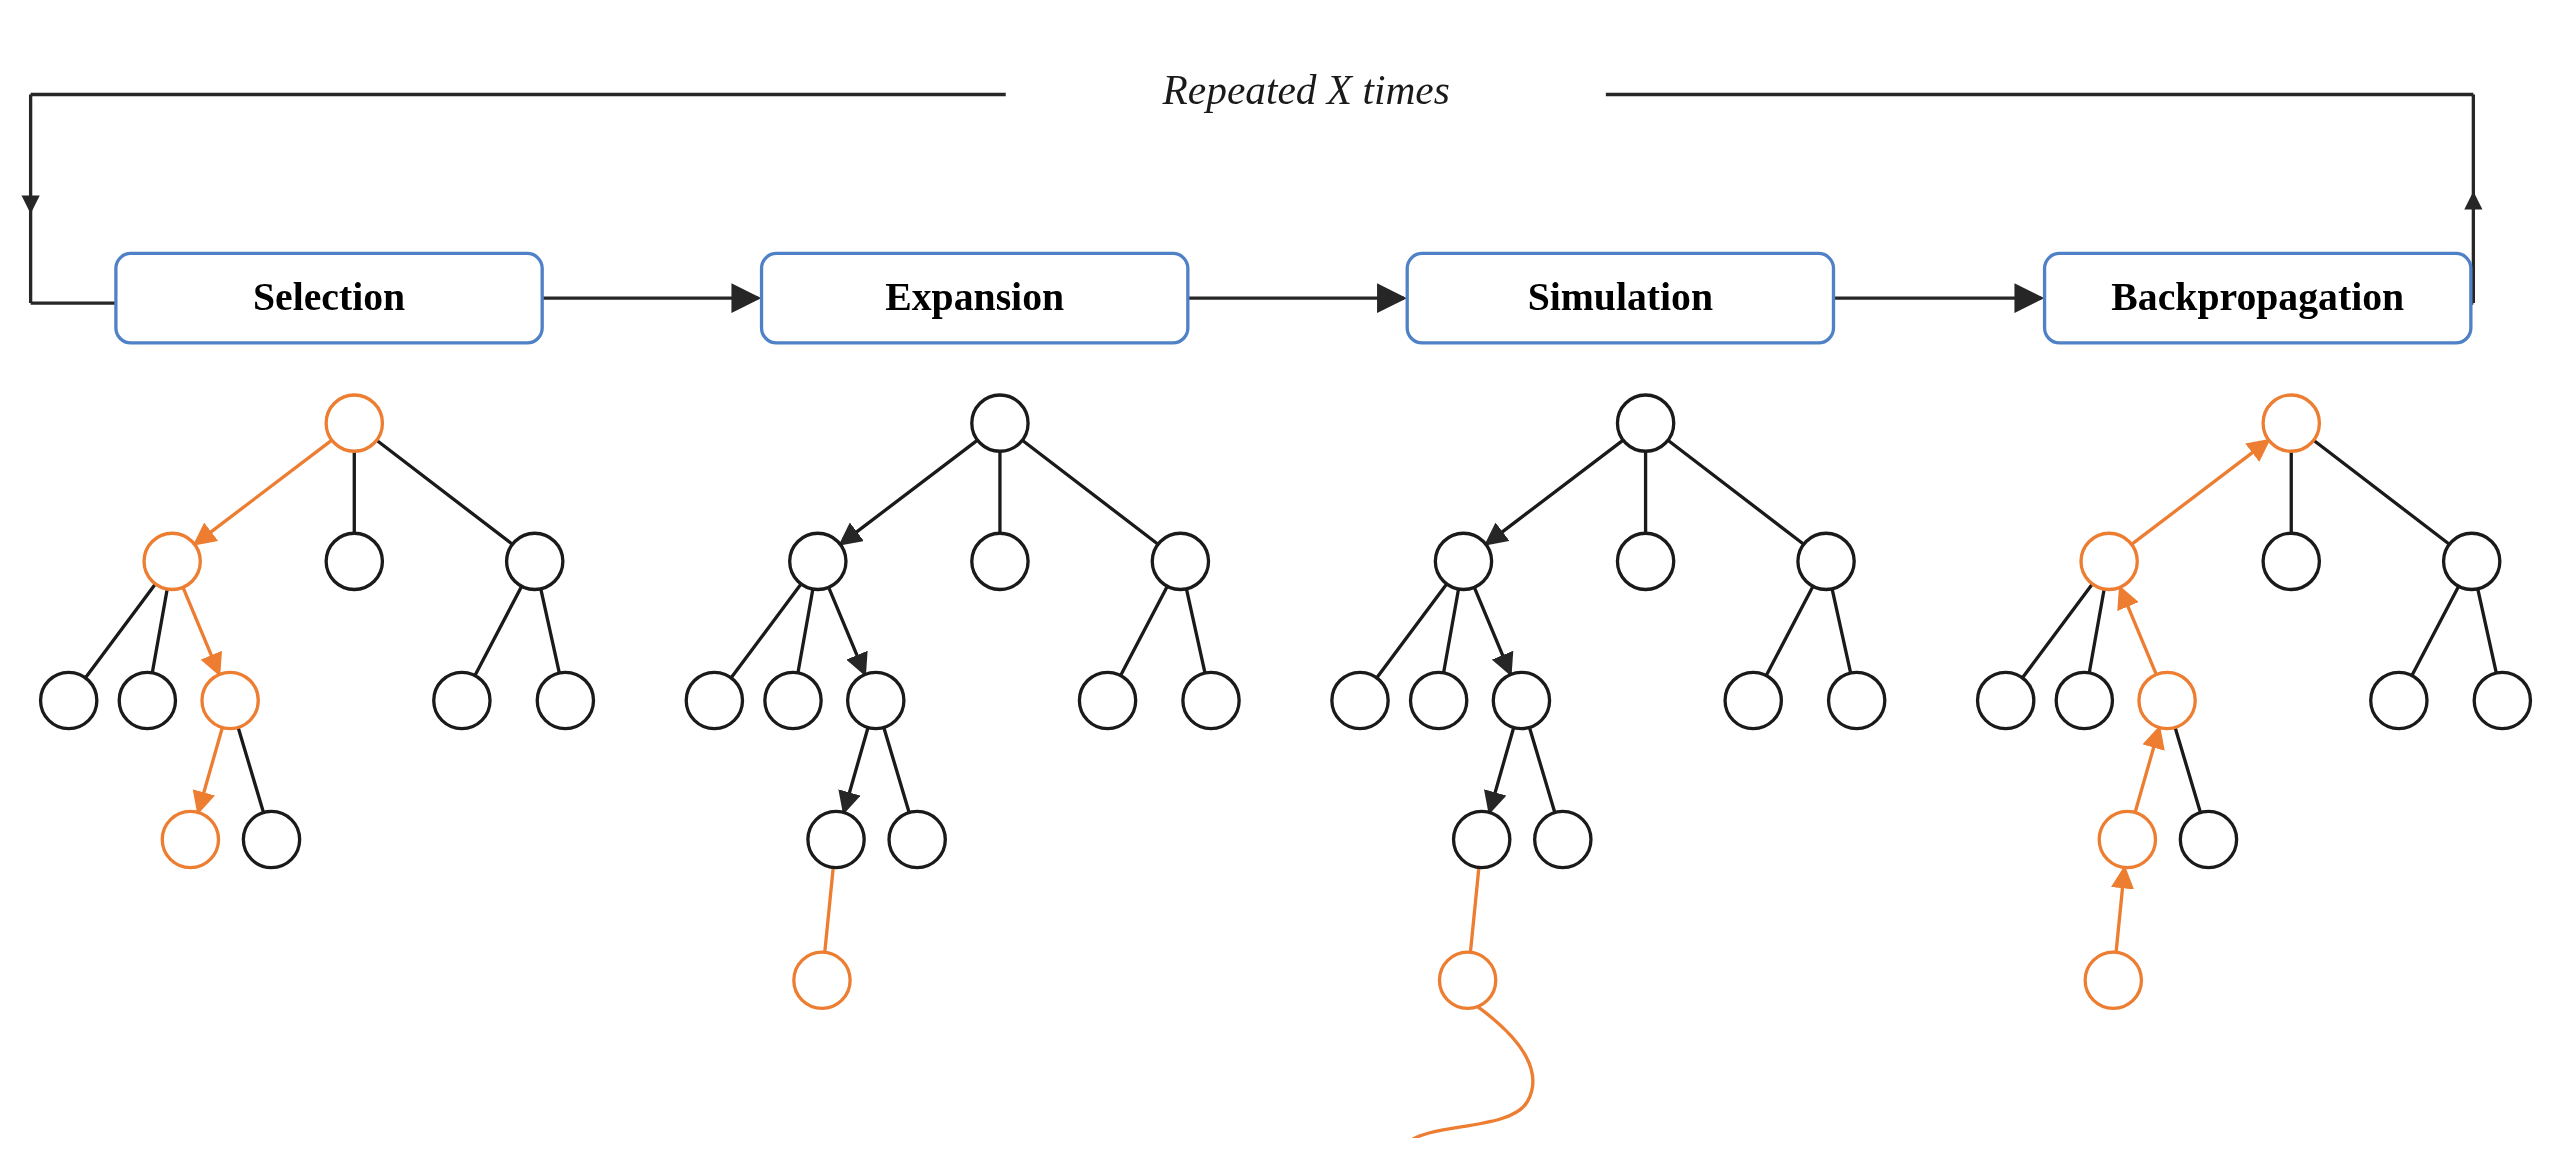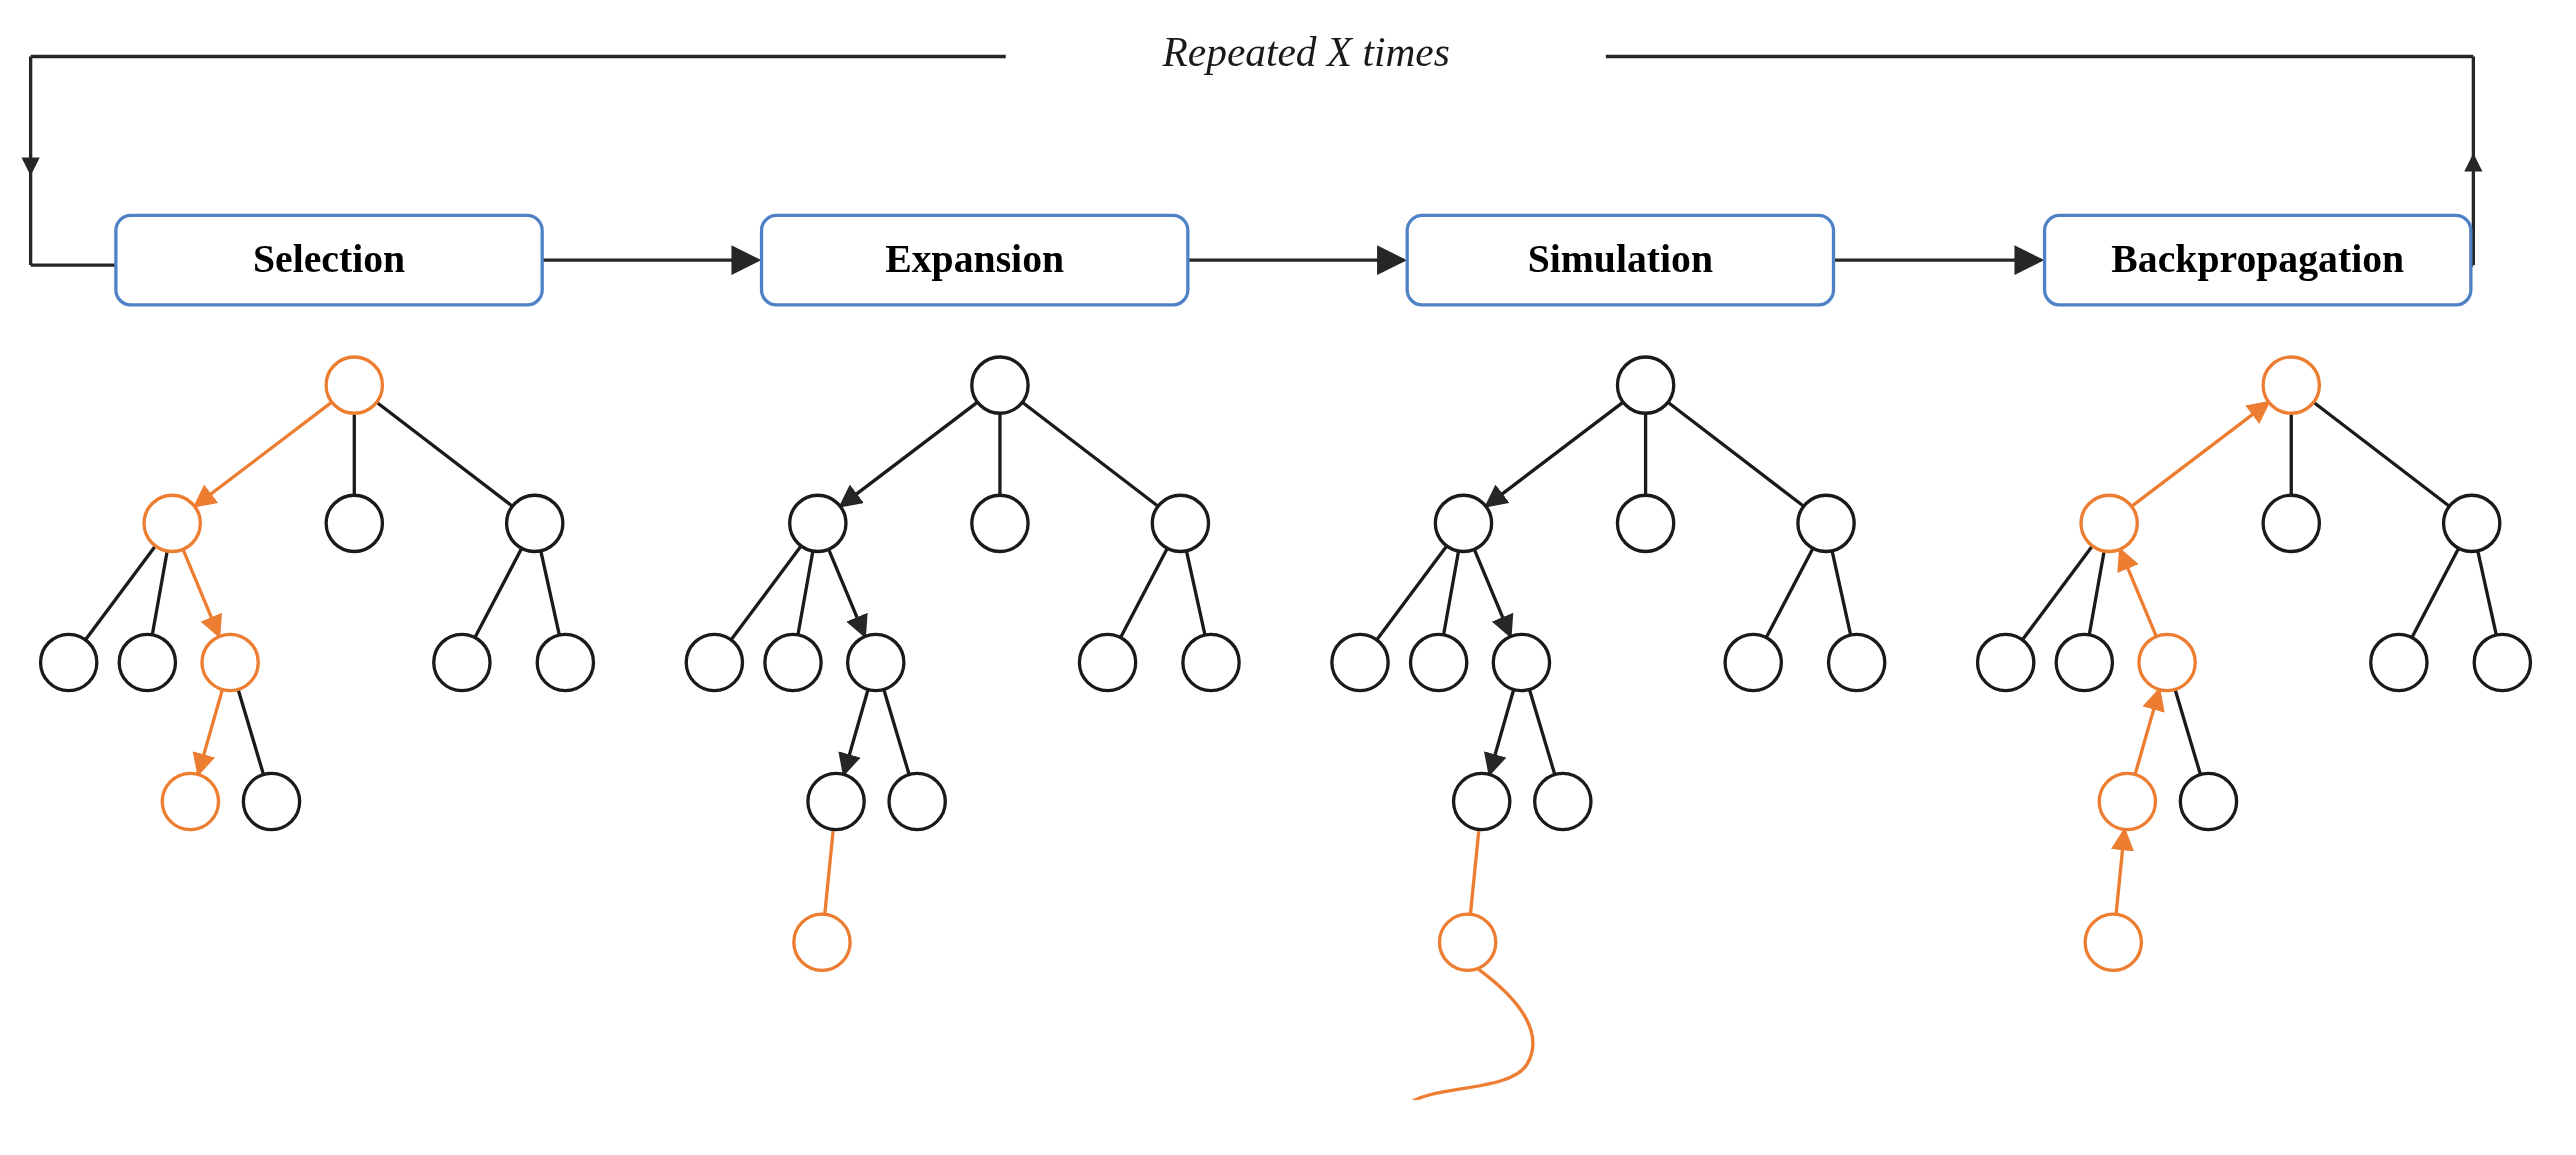--- a/index.html
+++ b/index.html
@@ -10,20 +10,21 @@
   }
   body {
     font-family: "Liberation Serif", "DejaVu Serif", serif;
   }
   #canvas-wrap {
     position: relative;
     width: 2576px;
     height: 1100px;
     background: #ffffff;
     overflow: hidden;
+    margin-top: 38px;
   }
   svg#diagram {
     position: absolute;
     left: 0;
     top: 0;
     width: 2576px;
     height: 1156px;
     display: block;
   }
   .phase-label {

